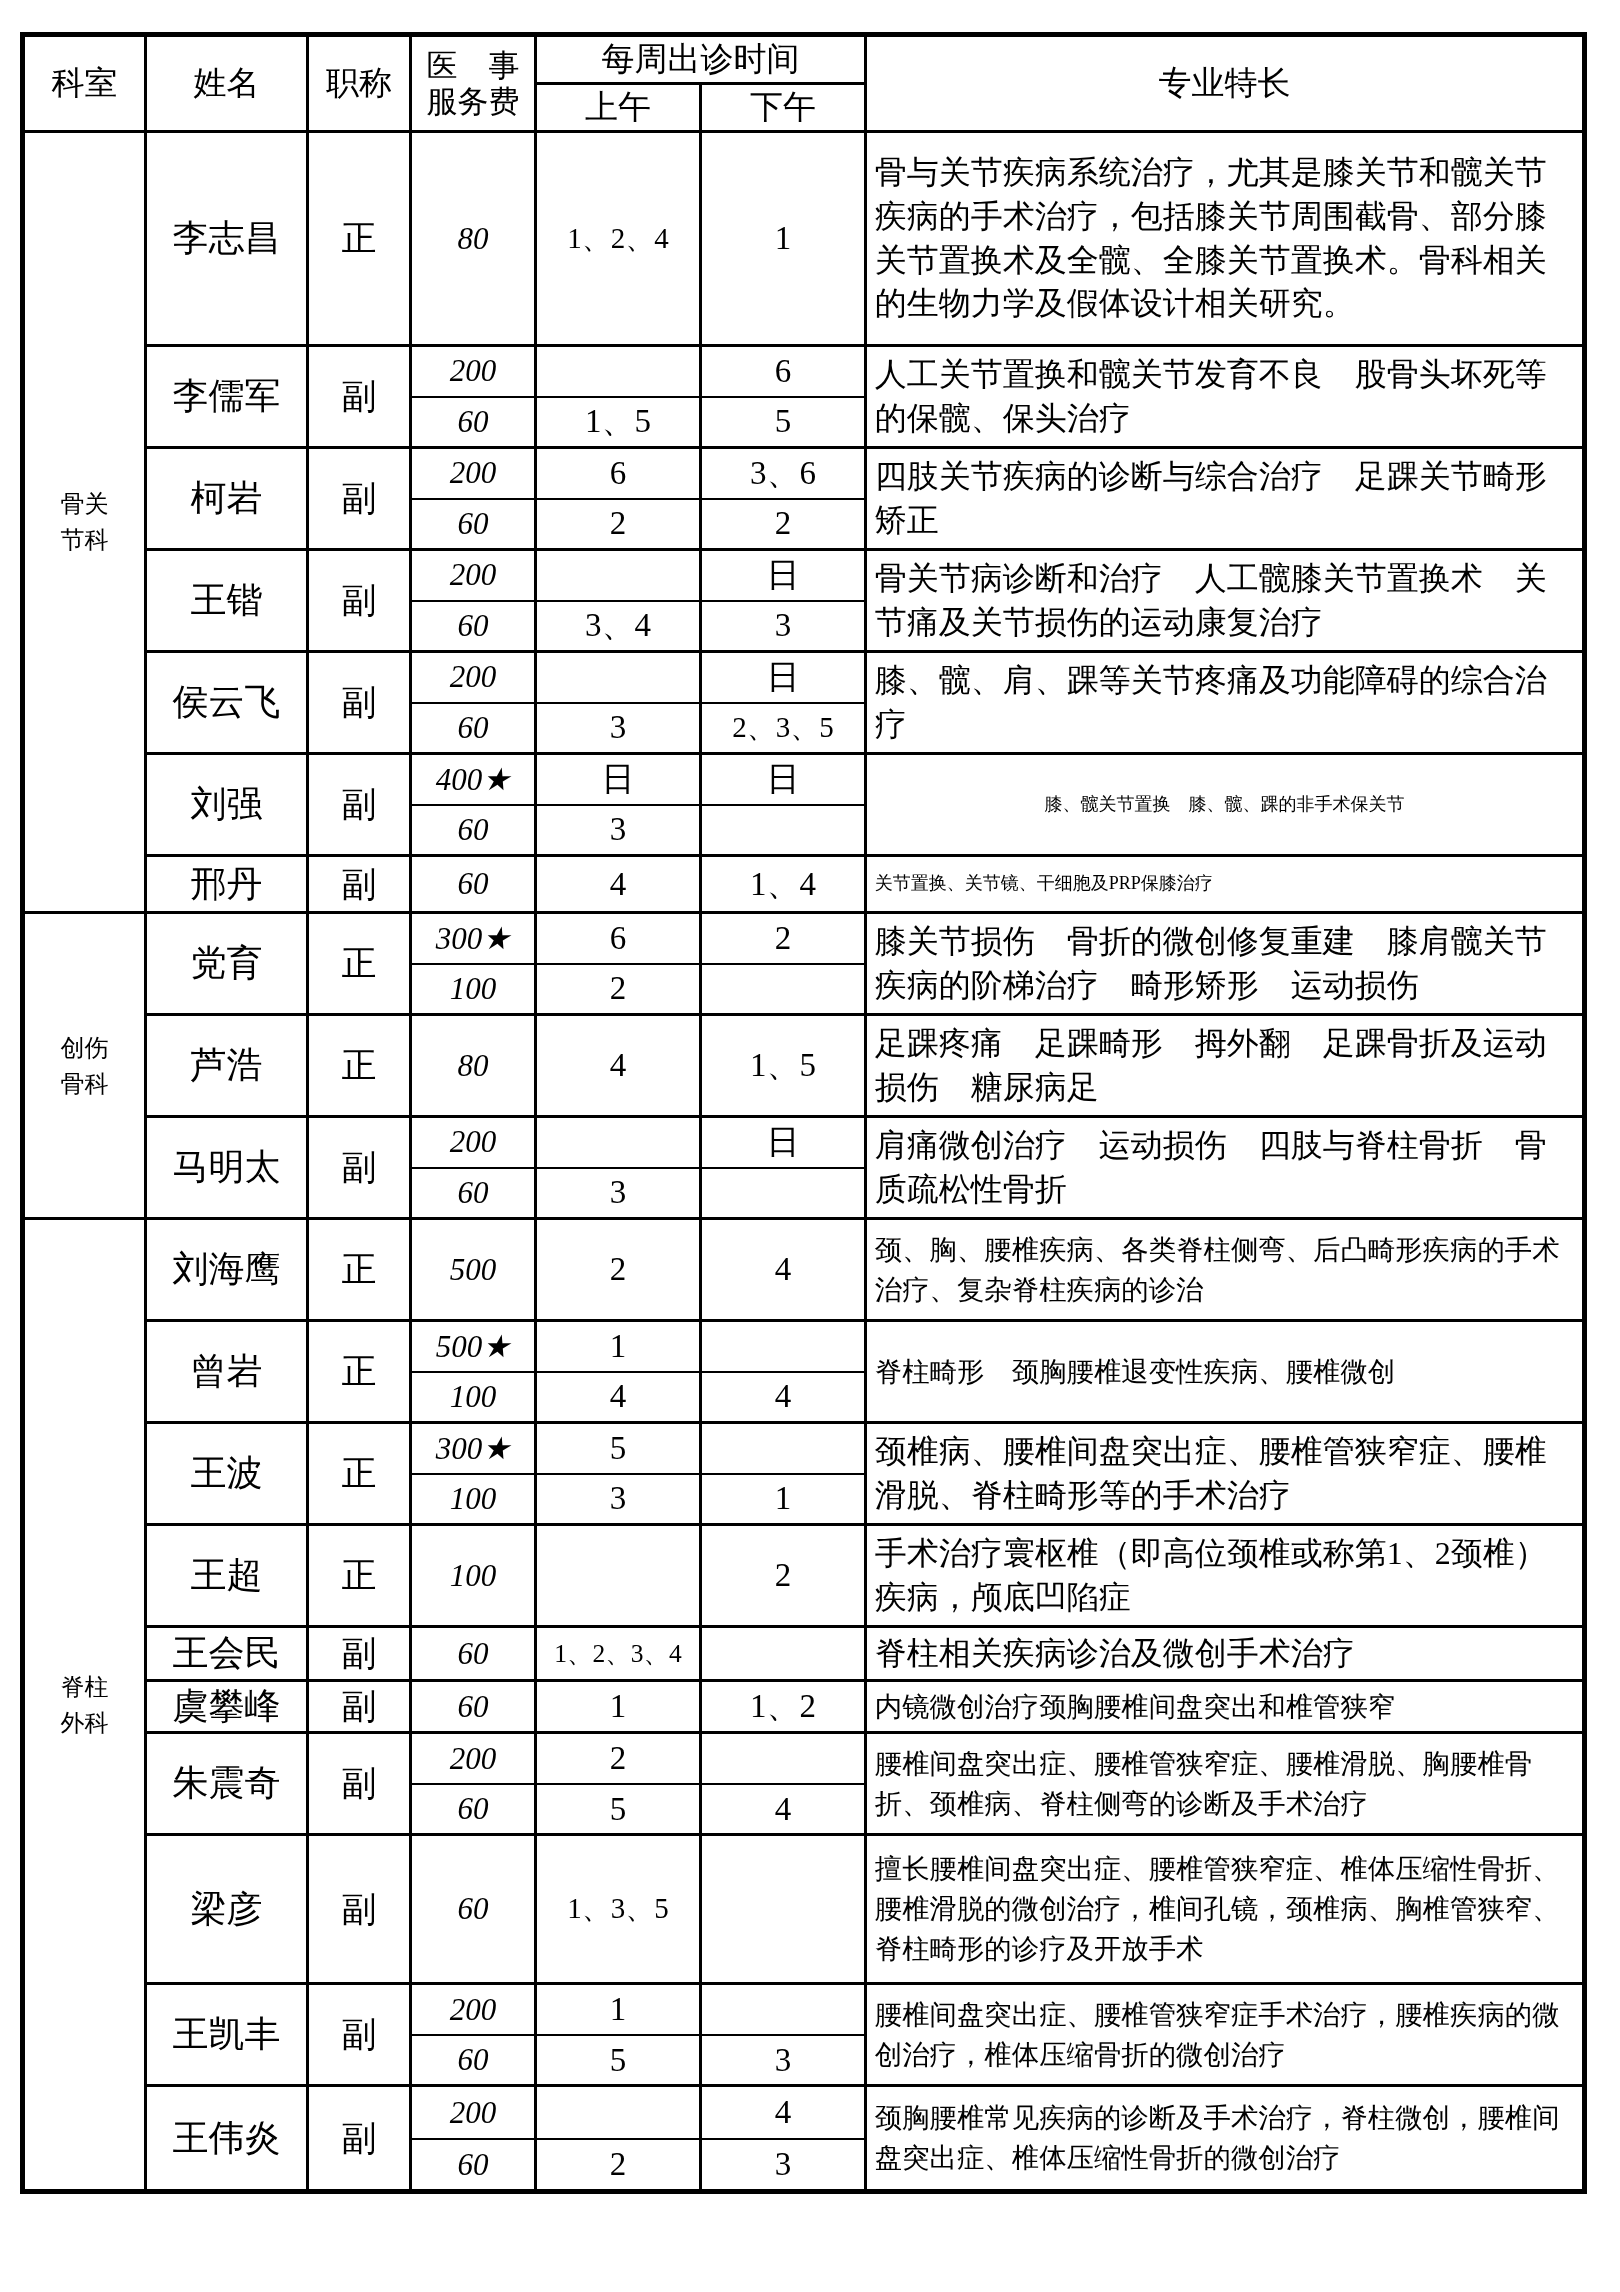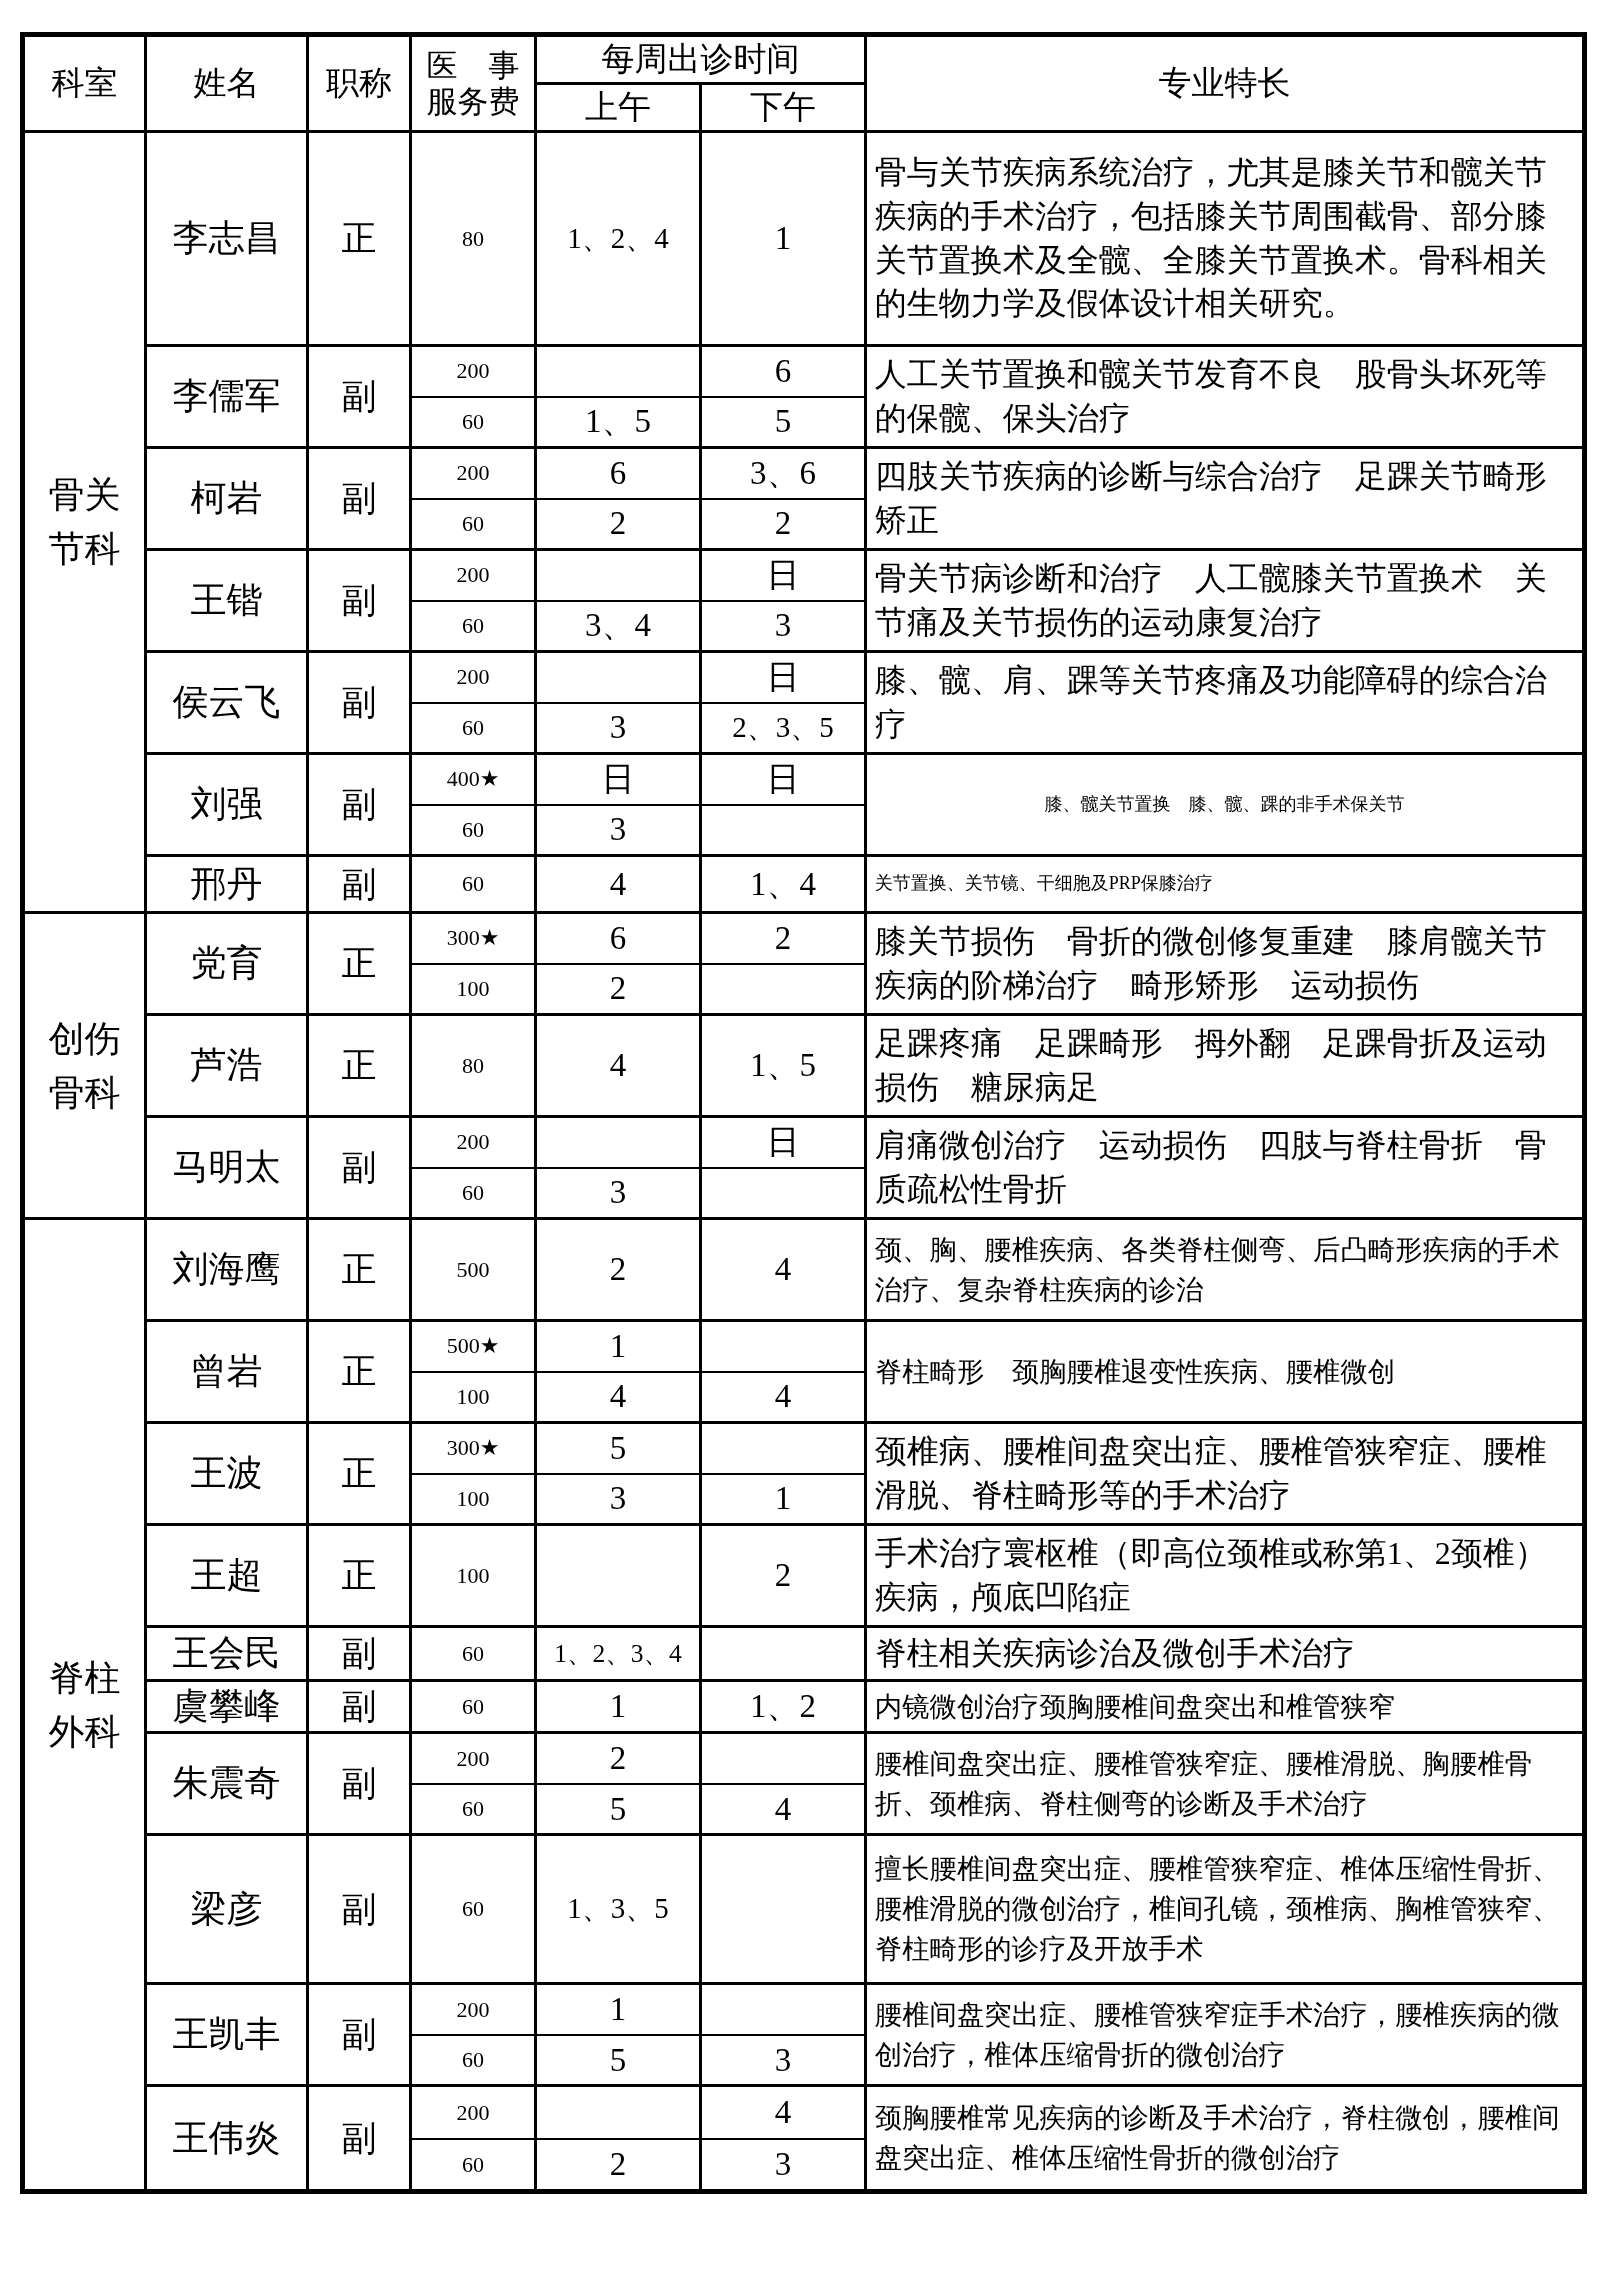--- a/index.html
+++ b/index.html
@@ -6,24 +6,24 @@
   body{width:1620px;height:2293px;position:relative;
        font-family:"Liberation Serif","DejaVu Serif",serif;color:#000;}
   table.sched{position:absolute;left:20px;top:32px;width:1561px;
        border-collapse:collapse;table-layout:fixed;background:#fff;
        border:5.9px solid #000;}
   th,td{border:3.9px solid #000;color:#000;font-weight:normal;
        text-align:center;vertical-align:middle;padding:0;overflow:hidden;}
   thead tr{height:41px;}
   th{font-size:33px;}
   th.fee-h{font-size:31px;line-height:1.15;}
-  td.dept-cell{font-size:36px;line-height:1.5;}
+  td.dept-cell{font-size:24px;line-height:1.5;}
   td.name-cell{font-size:36px;}
   td.title-cell{font-size:35px;}
-  td.fee-cell{font-size:22px;}
+  td.fee-cell{font-size:31px;font-style:italic;}
   td.day-cell{font-size:33px;}
   td.day-sm{font-size:29px;}
   td.day-xs{font-size:25.5px;}
   td.spec-cell{text-align:left;padding:3.9px 7.8px;}
   td.sp-lg{font-size:32px;line-height:1.36;}
   td.sp-md{font-size:27.4px;line-height:1.46;}
   td.sp-sm{font-size:18px;line-height:1.4;}
   td.sp-center{text-align:center;}
   td.sub-b{border-bottom-width:2px;}
   td.sub-t{border-top-width:2px;}

